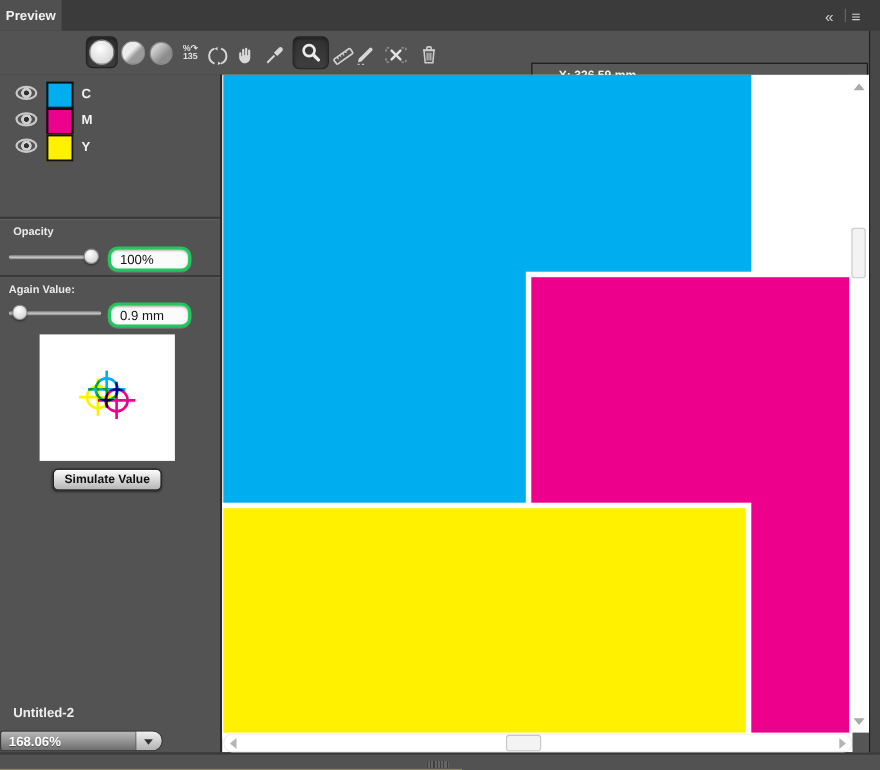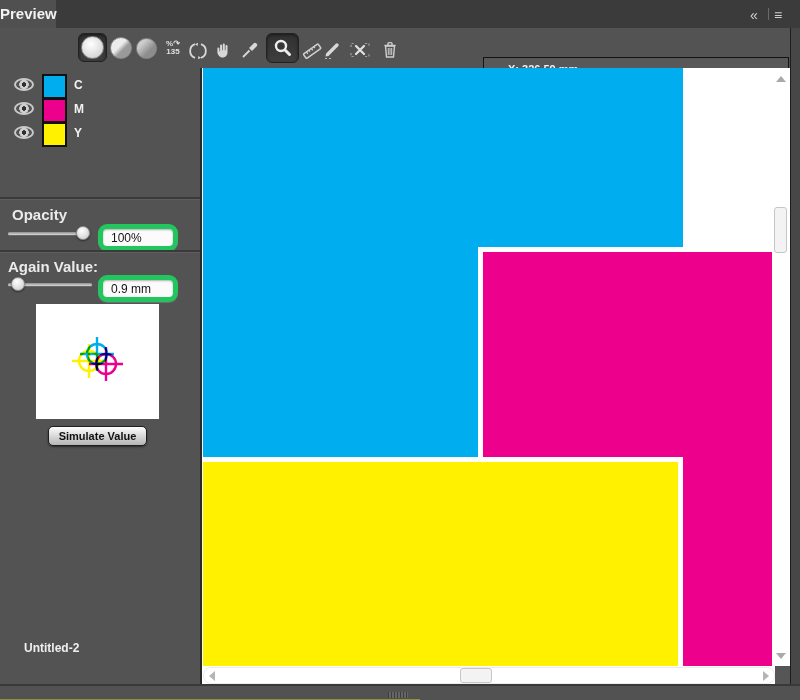--- a/index.html
+++ b/index.html
@@ -3,21 +3,21 @@
 <meta charset="utf-8">
 <style>
   html,body{margin:0;padding:0;background:#2b2b2b;}
   #app{position:relative;width:800px;height:700px;background:#3b3b3b;
        font-family:"Liberation Sans",sans-serif;overflow:hidden;
        -webkit-font-smoothing:antialiased;}
   .abs{position:absolute;}
   
   #topbar{left:0;top:0;width:800px;height:28px;background:#3b3b3b;}
   #tab{left:0;top:0;width:56px;height:28px;background:#505050;
-       color:#f2f2f2;font-size:15px;font-weight:bold;line-height:28px;text-align:center;}
+       color:#f2f2f2;font-size:12px;font-weight:bold;line-height:28px;text-align:center;}
   .winicon{color:#cfcfcf;font-size:14px;line-height:14px;top:8px;cursor:default;}
   #windiv{left:768px;top:8px;width:1px;height:12px;background:#6a6a6a;}
   
   #toolbar{left:0;top:28px;width:800px;height:40px;background:#535353;border-bottom:1px solid #2e2e2e;}
   .toolbtn{border-radius:6px;background:linear-gradient(#303030,#3f3f3f);
            border:1px solid #222;box-shadow:inset 0 1px 3px rgba(0,0,0,.5);}
   .tool{display:flex;align-items:center;justify-content:center;}
   .circ{border-radius:50%;border:1px solid #8a8a8a;}
   .pcticon{color:#e0e0e0;font-size:8px;font-weight:bold;line-height:8px;text-align:center;}
   
@@ -26,36 +26,36 @@
   .coordline{color:#f0f0f0;font-size:11px;font-weight:bold;line-height:15px;}
   #crosshair{color:#c0c0c0;font-size:12px;}
   
   #sidebar{left:0;top:68px;width:202px;height:616px;background:#535353;border-right:2px solid #282828;box-sizing:border-box;}
   #layerpanel{left:0;top:0;width:200px;height:129px;border-bottom:2px solid #3a3a3a;box-shadow:0 1px 0 #5f5f5f;}
   .eye{width:20px;height:13px;border:2px solid #c9c9c9;border-radius:50%;
        background:radial-gradient(circle at 50% 50%, #2f2f2f 0 2px, #cfcfcf 2.5px 4.5px, rgba(0,0,0,0) 5px);
        box-sizing:border-box;}
   .swatch{width:21px;height:21px;border:2px solid #101010;box-sizing:content-box;}
   .layerlabel{color:#f2f2f2;font-size:12px;font-weight:bold;}
-  .seclabel{color:#ebebeb;font-size:15px;font-weight:bold;}
+  .seclabel{color:#ebebeb;font-size:10px;font-weight:bold;}
   .track{height:3px;border-radius:2px;background:linear-gradient(#8f8f8f,#d9d9d9);
          box-shadow:0 1px 0 rgba(255,255,255,.12);}
   .thumb{position:absolute;top:-6px;width:14px;height:14px;border-radius:50%;
          background:radial-gradient(circle at 40% 32%,#ffffff,#c7c7c7);
          border:1px solid #8d8d8d;box-shadow:0 1px 2px rgba(0,0,0,.45);box-sizing:border-box;}
-  .field{width:62px;height:17px;background:#fbfbfb;border:5px solid #22c55e;border-radius:9px;
+  .field{width:62px;height:17px;background:#fbfbfb;border:3px solid #22c55e;border-radius:9px;
          font-family:"Liberation Sans",sans-serif;font-size:12px;color:#151515;
          padding:0 0 0 8px;box-shadow:inset 0 1px 2px rgba(0,0,0,.3), 0 1px 0 rgba(255,255,255,.15);}
   #divider2{left:0;top:182px;width:200px;height:2px;background:#3a3a3a;box-shadow:0 1px 0 #5f5f5f;}
   #previewbox{left:36px;top:236px;width:123px;height:115px;background:#ffffff;}
   #simbtn{left:48px;top:358px;width:99px;height:20px;border-radius:5px;
           background:linear-gradient(#fdfdfd,#b5b5b5);border:1px solid #1f1f1f;
           color:#111;font-size:11px;font-weight:bold;text-align:center;line-height:19px;
           box-shadow:0 1px 2px rgba(0,0,0,.5);box-sizing:border-box;cursor:default;}
-  #docname{left:24px;top:573px;color:#efefef;font-size:12px;font-weight:bold;}
+  #docname{left:12px;top:573px;color:#efefef;font-size:12px;font-weight:bold;}
   #zoomdd{left:0;top:596px;width:148px;height:19px;border:1px solid #3a3a3a;
           border-radius:3px 10px 10px 3px;background:linear-gradient(#b9b9b9,#6e6e6e);
           box-sizing:border-box;cursor:default;}
   #zoomval{position:absolute;left:7px;top:2px;color:#fff;font-size:12px;font-weight:bold;
            text-shadow:0 1px 1px rgba(0,0,0,.45);}
   #ddbtn{position:absolute;right:0;top:0;width:23px;height:17px;border-left:1px solid #5a5a5a;
          border-radius:0 9px 9px 0;background:linear-gradient(#f0f0f0,#b2b2b2);}
   #ddarrow{position:absolute;left:7px;top:7px;width:0;height:0;
            border-left:4px solid transparent;border-right:4px solid transparent;border-top:5px solid #333;}
   
@@ -233,20 +233,26 @@
             <circle cx="70" cy="60" r="10"></circle>
             <line x1="53" y1="60" x2="87" y2="60"></line>
             <line x1="70" y1="43" x2="70" y2="77"></line>
           </g>
         </svg>
     </div>
 
     <div id="simbtn" class="abs">Simulate Value</div>
 
     <div id="docname" class="abs">Untitled-2</div>
+    <div id="zoomdd" class="abs">
+      <span id="zoomval">168.06%</span>
+      <span id="ddbtn">
+        <span id="ddarrow"></span>
+      </span>
+    </div>
   </div>
 
   <div id="canvas" class="abs">
     <div class="abs" style="left:0;top:0;width:588px;height:616px;">
         <div class="plate" style="left: 1px; top: 0px; width: 480px; height: 390px; background: rgb(0, 174, 239);"></div>
         <div class="plate" style="left: 276px; top: 179px; width: 300px; height: 424px; background: rgb(255, 255, 255);"></div>
         <div class="plate" style="left: 281px; top: 184px; width: 290px; height: 414px; background: rgb(236, 0, 140);"></div>
         <div class="plate" style="left: -4px; top: 389px; width: 485px; height: 214px; background: rgb(255, 255, 255);"></div>
         <div class="plate" style="left: 1px; top: 394px; width: 475px; height: 204px; background: rgb(255, 241, 0);"></div>
       </div>

